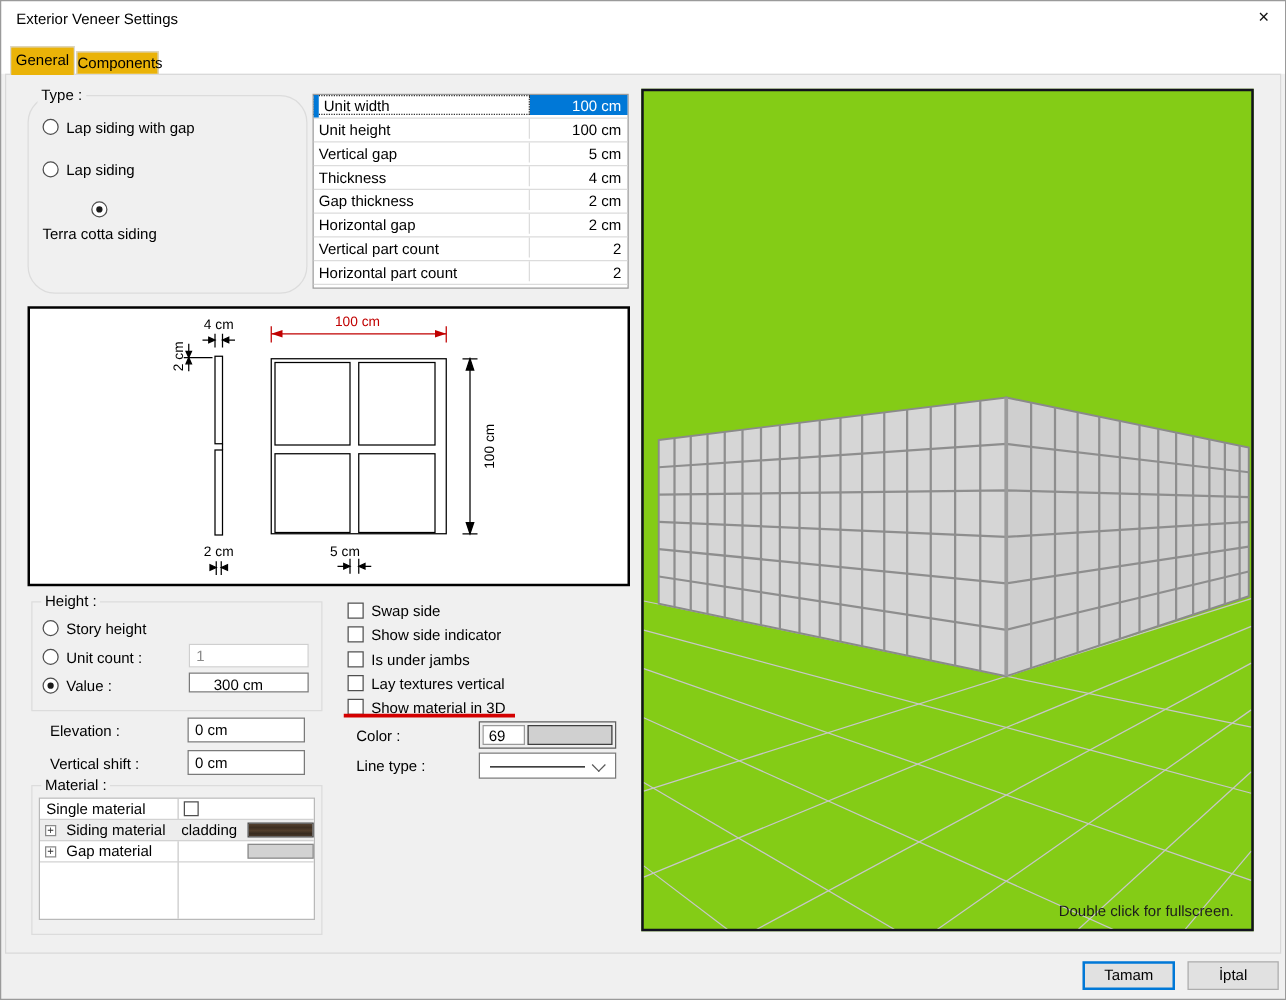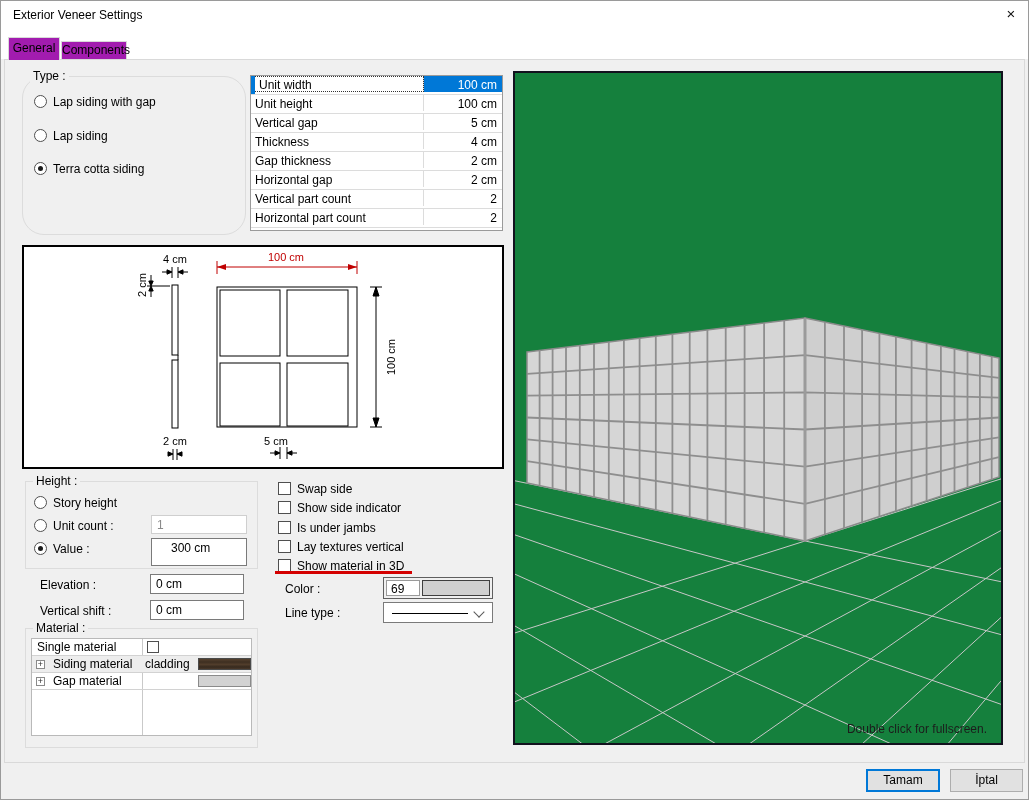--- a/index.html
+++ b/index.html
@@ -2,21 +2,21 @@
 <html><head>
 <meta charset="utf-8">
 <style>
   * { margin:0; padding:0; box-sizing:border-box; }
   html,body { width:1029px; height:800px; }
   body { position:relative; background:#f0f0f0; font-family:"Liberation Sans",sans-serif; font-size:12px; color:#000; overflow:hidden; }
   .win-border { position:absolute; inset:0; border:1px solid #9a9a9a; pointer-events:none; z-index:50; }
   .top-white { position:absolute; left:0; top:0; width:1029px; height:59px; background:#fff; }
   .title { position:absolute; left:13px; top:8px; font-size:12px; }
   .close-btn { position:absolute; left:1000px; top:5px; width:22px; height:20px; text-align:center; font-size:15px; color:#111; cursor:default; }
-  .tab { position:absolute; background:#a21caf; border:1px solid #d9d9d9; border-bottom:none; text-align:center; }
+  .tab { position:absolute; background:#eab308; border:1px solid #d9d9d9; border-bottom:none; text-align:center; }
   .tab.active { left:8px; top:37px; width:52px; height:23px; padding-top:3px; z-index:3; }
   .tab.inactive { left:61px; top:41px; width:66px; height:18px; padding-top:1px; z-index:1; }
   .tabpage { position:absolute; left:4px; top:59px; width:1021px; height:704px; background:#f0f0f0; border:1px solid #d9d9d9; }
 
   .groupbox { position:absolute; border:1px solid #dcdcdc; }
   .groupbox .legend { position:absolute; top:-8px; left:7px; background:#f0f0f0; padding:0 3px; font-size:12px; }
 
   .radio-row, .chk-row { position:absolute; display:flex; align-items:center; gap:6px; height:15px; }
   .radio { width:13px; height:13px; border:1px solid #4f4f4f; border-radius:50%; background:#fff; position:relative; flex:none; }
   .radio.on::after { content:""; position:absolute; left:3px; top:3px; width:5px; height:5px; border-radius:50%; background:#1b1b1b; }
@@ -25,21 +25,21 @@
   
   .ptable { position:absolute; left:250px; top:75px; width:253px; height:156px; background:#fff; border:1px solid #9a9a9a; }
   .prow { display:flex; height:19px; border-bottom:1px solid #dcdcdc; align-items:flex-start; position:relative; }
   .pcell-l { flex:1; border-right:1px solid #dcdcdc; padding:2px 0 0 4px; }
   .pcell-v { width:78px; text-align:right; padding:2px 5px 0 0; }
   .prow.sel .pcell-l { outline:1px dotted #333; outline-offset:-1px; padding-left:8px; }
   .prow.sel .pcell-v { background:#0078d7; color:#fff; }
   .sel-strip { position:absolute; left:0; top:0; bottom:0; width:4px; background:#0078d7; }
 
   .diagram { position:absolute; left:22px; top:245px; width:482px; height:224px; border:2px solid #000; background:#fff; }
-  .preview { position:absolute; left:513px; top:71px; width:490px; height:674px; border:2px solid #12121e; background:#15803d; }
+  .preview { position:absolute; left:513px; top:71px; width:490px; height:674px; border:2px solid #12121e; background:#84cc16; }
   .preview .hint { position:absolute; right:14px; bottom:7px; font-size:12px; color:#1c1c1c; }
 
   .txt { position:absolute; background:#fff; border:1px solid #7a7a7a; padding:2px 5px 0 5px; font-size:12px; }
   .txt.disabled { border-color:#cfcfcf; color:#8a8a8a; }
   .lbl { position:absolute; white-space:nowrap; }
 
   
   .mtable { position:absolute; left:5px; top:9px; width:221px; height:98px; background:#fff; border:1px solid #b9b9b9; }
   .mdivider { position:absolute; left:110px; top:0; bottom:0; border-left:1px solid #c9c9c9; }
   .mrow { position:relative; height:17px; border-bottom:1px solid #d2d2d2; display:flex; align-items:center; }
@@ -81,21 +81,21 @@
 <div class="groupbox" style="left:22px; top:76px; width:224px; height:159px;border-radius:22px;">
   <span class="legend">Type :</span>
   <div class="radio-row" style="left:11px; top:17px;">
     <span class="radio"></span>
     <span>Lap siding with gap</span>
   </div>
   <div class="radio-row" style="left:11px; top:51px;">
     <span class="radio"></span>
     <span>Lap siding</span>
   </div>
-  <div class="radio-row" style="left:11px; top:84px;">
+  <div class="radio-row" style="left:11px; top:84px;flex-direction:column;">
     <span class="radio on"></span>
     <span>Terra cotta siding</span>
   </div>
 </div>
 
 <div class="ptable">
   <div class="prow sel">
     <span class="sel-strip"></span>
     <div class="pcell-l">Unit width</div>
     <div class="pcell-v">100 cm</div>
@@ -212,21 +212,21 @@
   </div>
   <div class="radio-row" style="left:8px; top:36px;">
     <span class="radio"></span>
     <span>Unit count :</span>
   </div>
   <div class="radio-row" style="left:8px; top:59px;">
     <span class="radio on"></span>
     <span>Value :</span>
   </div>
   <div class="txt disabled" style="left:125px; top:33px; width:96px; height:19px;">1</div>
-  <div class="txt" style="left:125px; top:56px; width:96px; height:28px;padding-left:19px;">300 cm</div>
+  <div class="txt" style="left:125px; top:56px; width:96px; height:16px;padding-left:19px;">300 cm</div>
 </div>
 
 <div class="lbl" style="left:40px; top:578px;">Elevation :</div>
 <div class="txt" style="left:150px; top:574px; width:94px; height:20px;">0 cm</div>
 
 <div class="lbl" style="left:40px; top:604px;">Vertical shift :</div>
 <div class="txt" style="left:150px; top:600px; width:94px; height:20px;">0 cm</div>
 
 <div class="groupbox" style="left:25px; top:628px; width:233px; height:120px;">
   <span class="legend">Material :</span>

